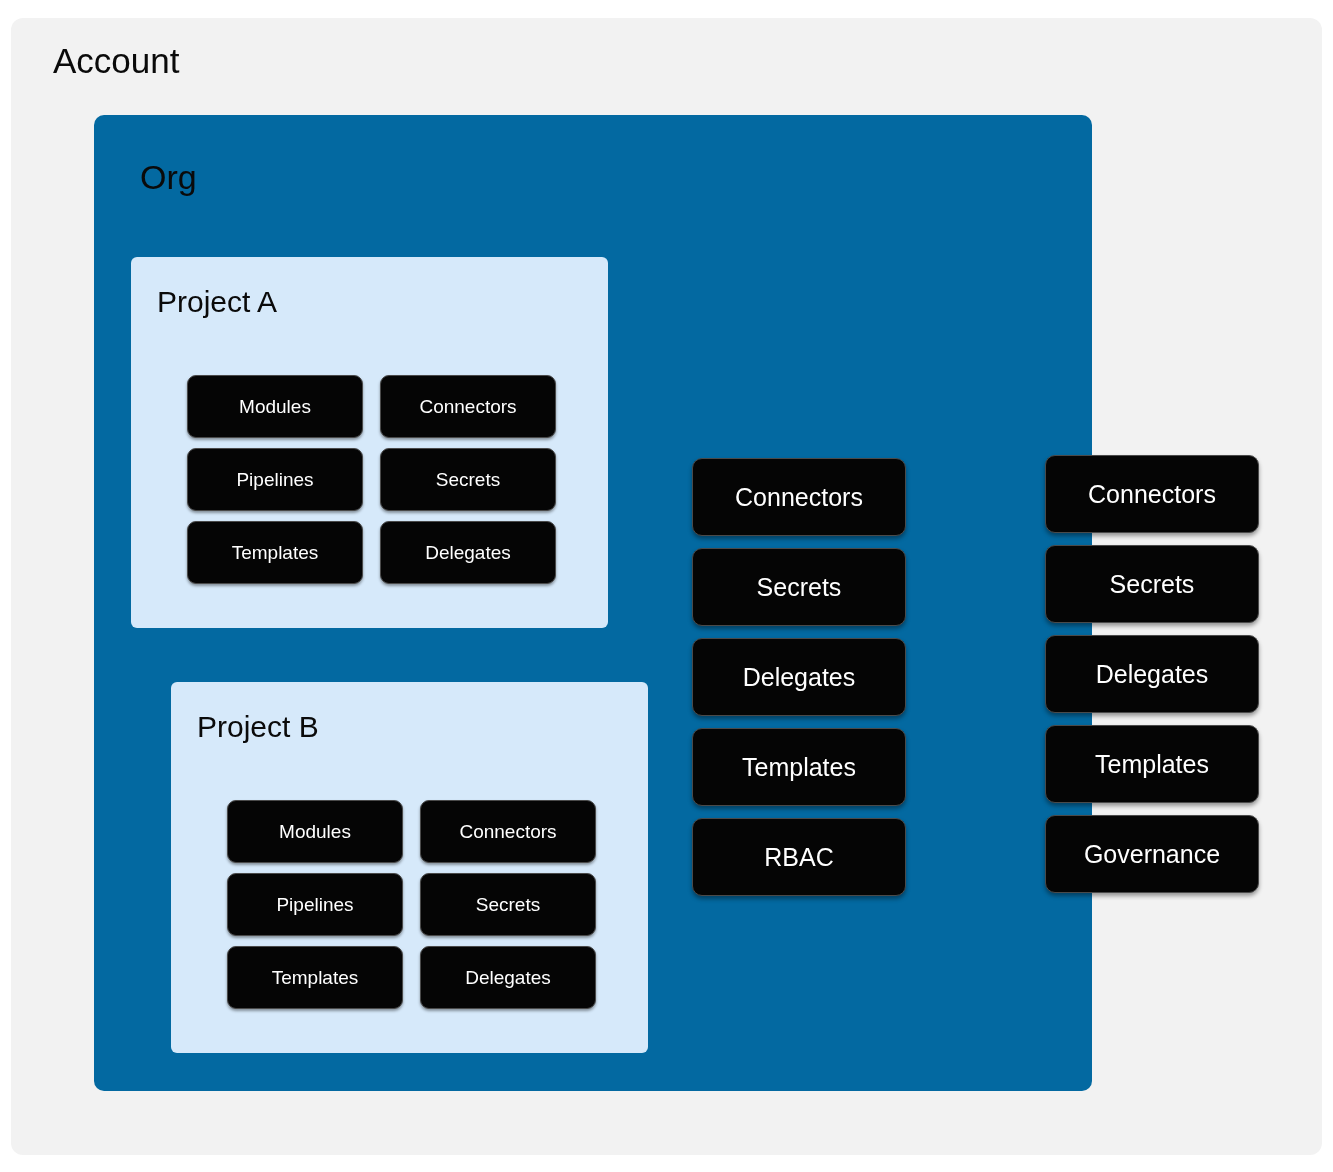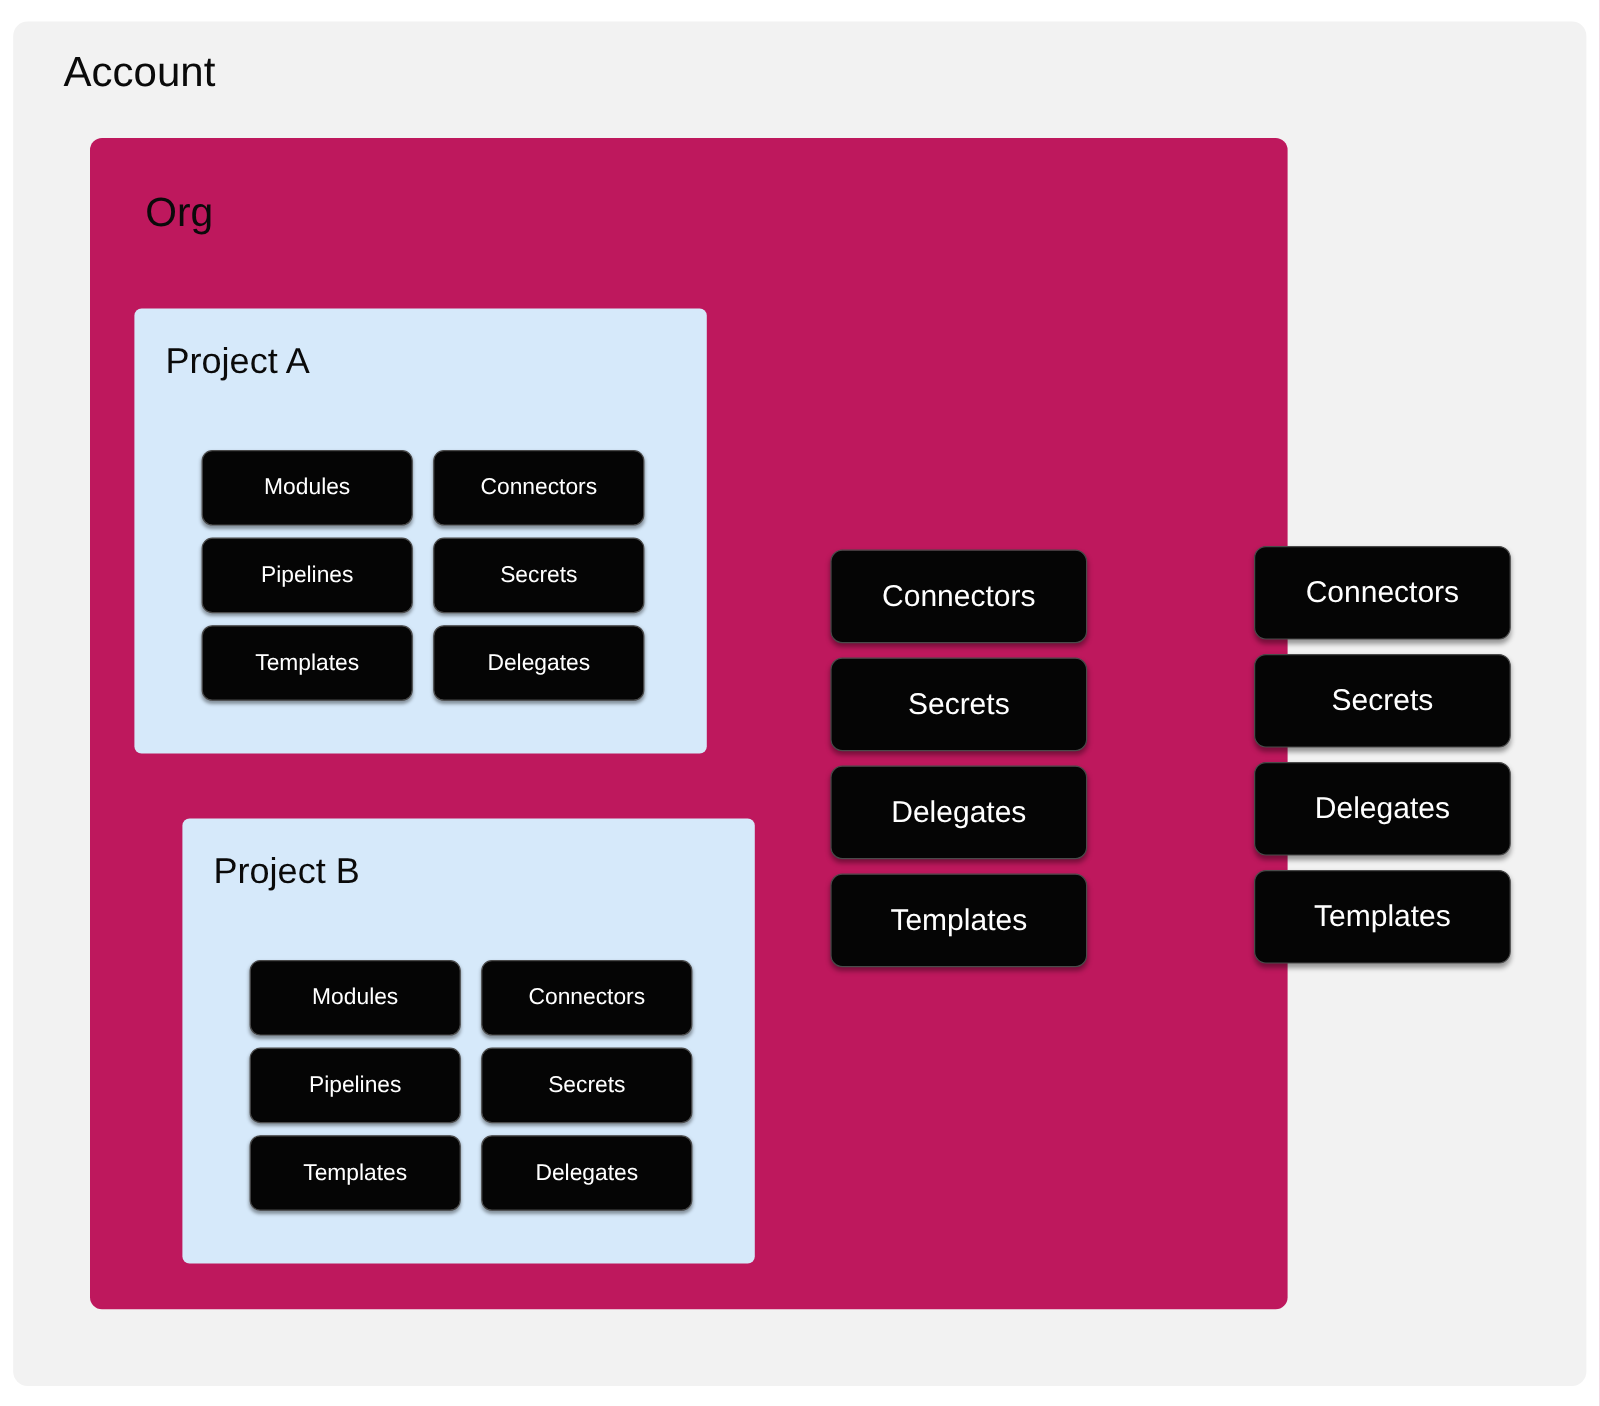--- a/index.html
+++ b/index.html
@@ -38,25 +38,25 @@
     top: 20px;
     font-size: 35px;
     line-height: 46px;
     color: #0a0a0a;
     white-space: nowrap;
   }
 
   
   .org-box {
     position: absolute;
-    left: 64px;
+    left: 83px;
     top: 97px;
     width: 998px;
     height: 976px;
-    background: #be185d;
+    background: #0369a1;
     border-radius: 10px;
     box-sizing: border-box;
   }
 
   .org-title {
     position: absolute;
     left: 46px;
     top: 41px;
     font-size: 34px;
     line-height: 42px;
@@ -176,24 +176,26 @@
         </div>
       </div>
 
     </div>
 
     <div class="stack stack-org">
       <div class="chip-lg">Connectors</div>
       <div class="chip-lg">Secrets</div>
       <div class="chip-lg">Delegates</div>
       <div class="chip-lg">Templates</div>
+      <div class="chip-lg">RBAC</div>
     </div>
 
     <div class="stack stack-acct">
       <div class="chip-lg">Connectors</div>
       <div class="chip-lg">Secrets</div>
       <div class="chip-lg">Delegates</div>
       <div class="chip-lg">Templates</div>
+      <div class="chip-lg">Governance</div>
     </div>
 
   </div>
 
 </div>
 
 </body></html>

